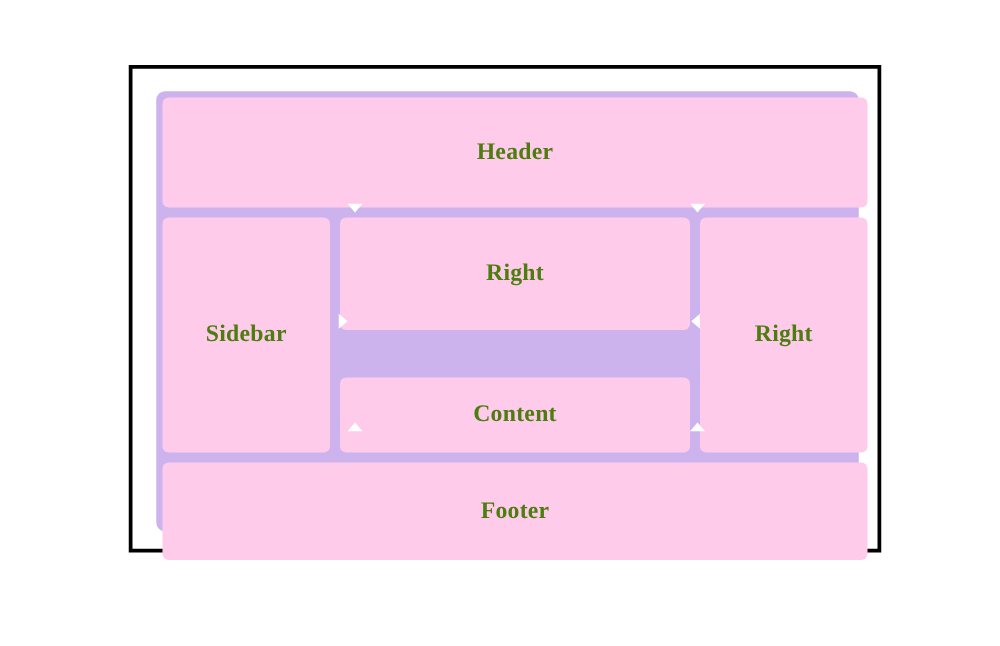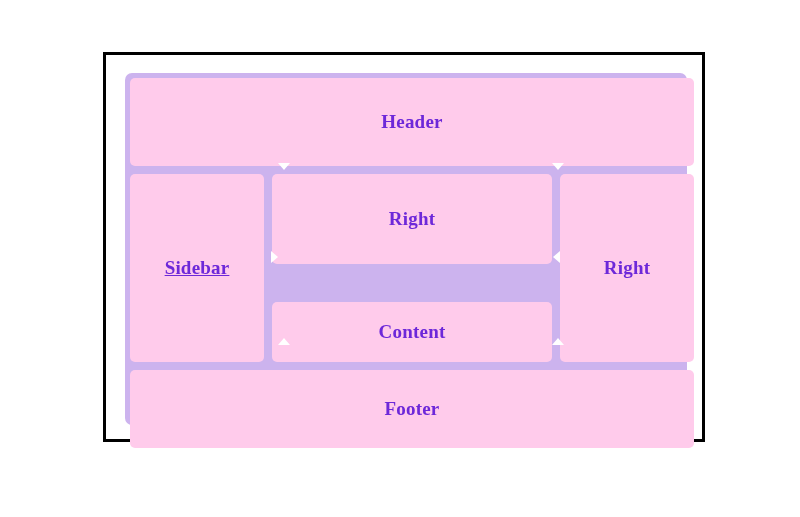--- a/index.html
+++ b/index.html
@@ -44,27 +44,27 @@
   }
 
   .cell {
     background: #ffcbeb;
     border-radius: 5px;
     display: flex;
     align-items: center;
     justify-content: center;
     font-weight: bold;
     font-size: 19px;
-    color: #6d28d9;
+    color: #4d7c0f;
     letter-spacing: 0.2px;
     position: relative;
   }
 
   #cell-header  { grid-column: 1 / 4; grid-row: 1 / 2; }
-  #cell-sidebar { grid-column: 1 / 2; grid-row: 2 / 4; text-decoration: underline; }
+  #cell-sidebar { grid-column: 1 / 2; grid-row: 2 / 4; }
   #cell-main    { grid-column: 2 / 3; grid-row: 2 / 3; }
   #cell-content { grid-column: 2 / 3; grid-row: 3 / 4; margin-top: 30px; }
   #cell-right   { grid-column: 3 / 4; grid-row: 2 / 4; }
   #cell-footer  { grid-column: 1 / 4; grid-row: 4 / 5; text-align: center; }
 
   
   .marker {
     position: absolute;
     width: 0;
     height: 0;

